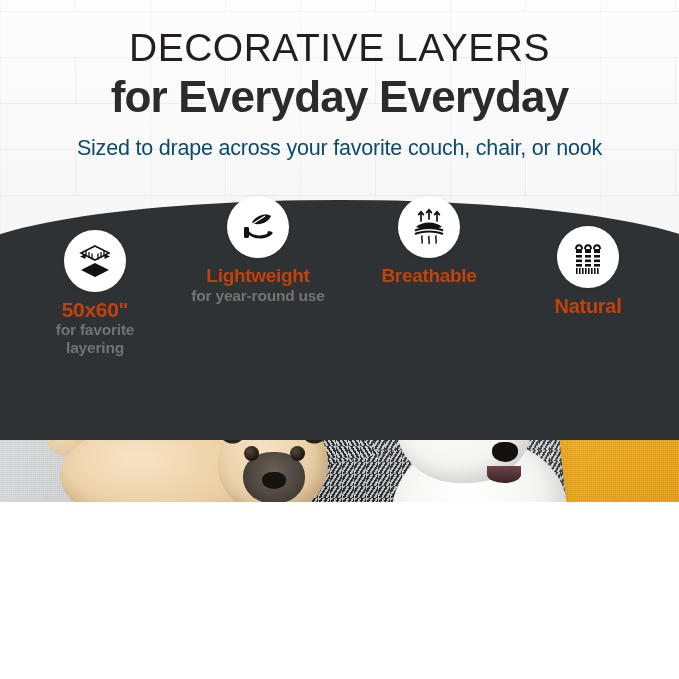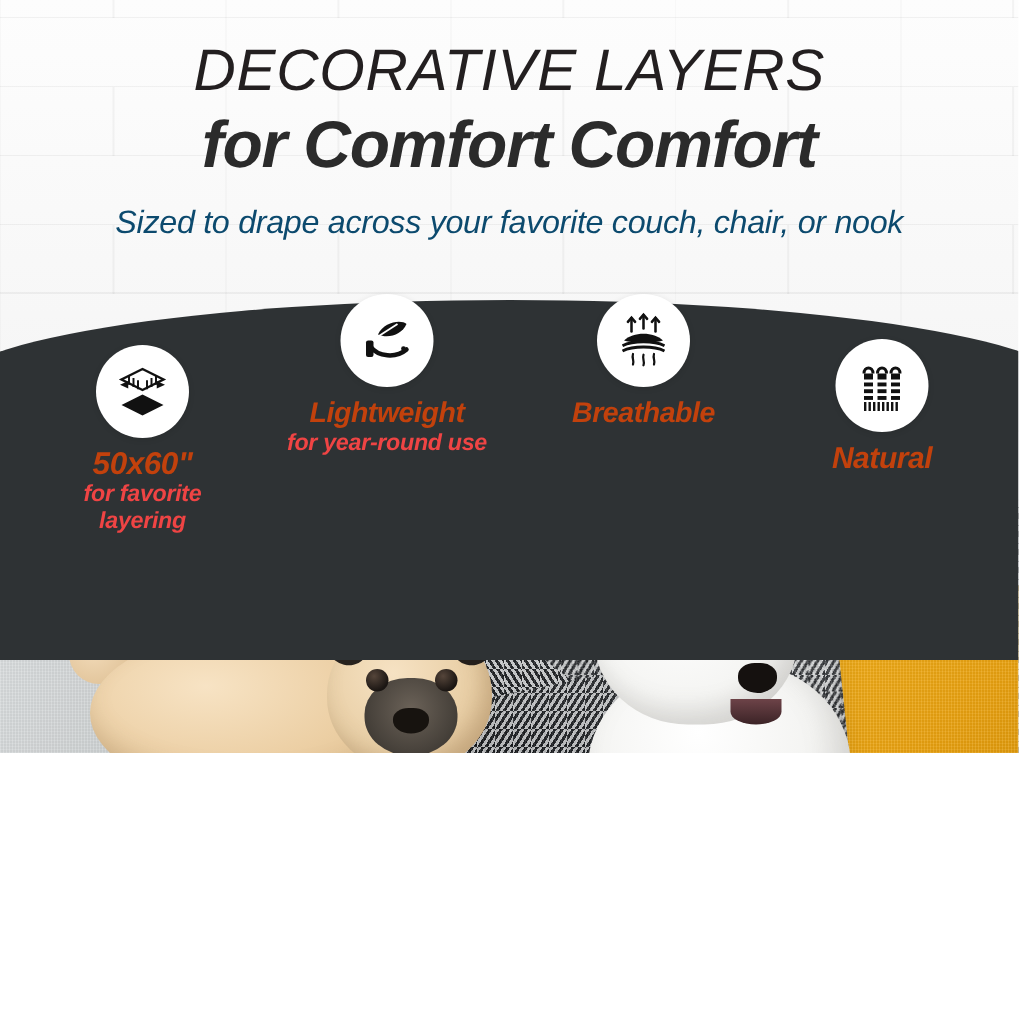--- a/index.html
+++ b/index.html
@@ -1,21 +1,21 @@
 <!DOCTYPE html>
 <html><head>
 <meta charset="utf-8">
 <style>
   * { margin:0; padding:0; box-sizing:border-box; }
   body {
     width:679px; height:679px; overflow:hidden;
     font-family:"Liberation Sans", sans-serif;
     background:#ffffff;
   }
-  .canvas { position:relative; width:679px; height:502px; overflow:hidden;font-style:italic; }
+  .canvas { position:relative; width:679px; height:502px; overflow:hidden; }
 
   
   .wall {
     position:absolute; left:0; top:0; width:679px; height:380px;
     background:
       linear-gradient(180deg,#fdfdfd 0%,#f7f7f7 55%,#f2f2f2 100%);
   }
   .wall::before {
     content:""; position:absolute; inset:0;
     background-image:
@@ -304,21 +304,21 @@
     display:flex; align-items:center; justify-content:center;
     box-shadow:0 1px 4px rgba(0,0,0,.10);
   }
   .circle svg { display:block; }
   .b-title {
     font-size:19px; font-weight:700; color:#c2410c;
     letter-spacing:-.3px; line-height:22px; margin-top:7px;
     white-space:nowrap;
   }
   .b-sub {
-    font-size:15.5px; font-weight:600; color:#ef4444;
+    font-size:15.5px; font-weight:600; color:#737373;
     letter-spacing:-.2px; line-height:18px;
     white-space:nowrap;
   }
   .b-sub.wrap { white-space:normal; }
 
   #badge-size  { left:28px;  top:230px; width:134px; }
   #badge-light { left:168px; top:196px; width:180px; }
   #badge-breathe { left:360px; top:196px; width:138px; }
   #badge-natural { left:520px; top:226px; width:136px;text-align:center; }
 
@@ -380,21 +380,21 @@
 
     <div class="floor-shadow"></div>
   </div>
 
   <div class="banner-clip">
     <div class="banner"></div>
   </div>
 
   <div class="header">
     <div class="title-top">DECORATIVE LAYERS</div>
-    <div class="title-main">for Comfort Comfort</div>
+    <div class="title-main">for Everyday Everyday</div>
     <div class="subtitle">Sized to drape across your favorite couch, chair, or nook</div>
   </div>
 
   <div class="badges">
 
     <div class="badge" id="badge-size">
       <div class="circle">
         <svg width="40" height="40" viewBox="0 0 40 40">
           <polygon points="20,5 34,12 20,19 6,12" fill="none" stroke="#111" stroke-width="1.6"></polygon>
           <line x1="11" y1="9.5" x2="11" y2="15.5" stroke="#111" stroke-width="1.3"></line>

